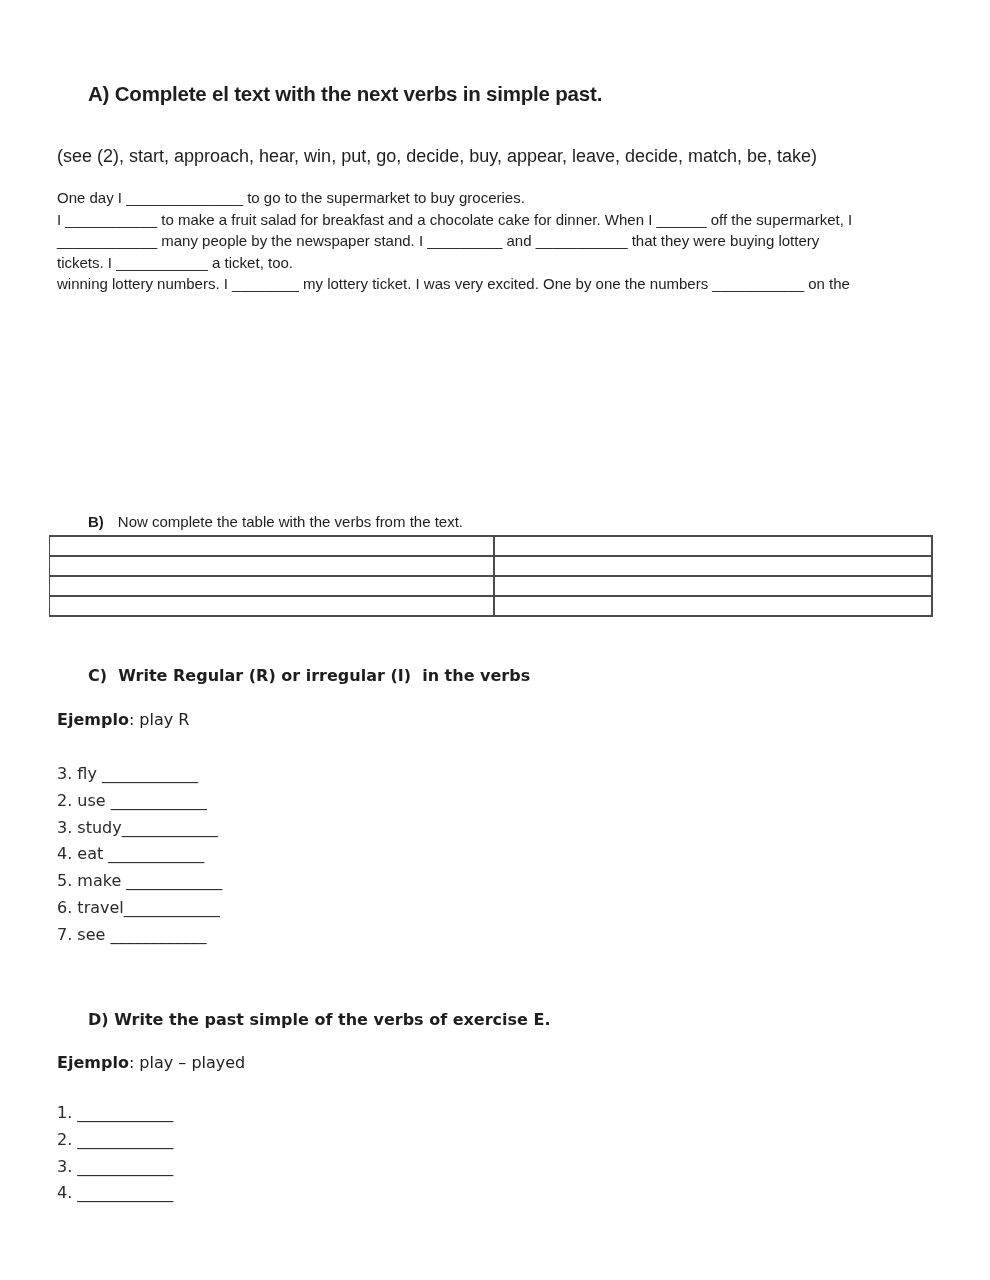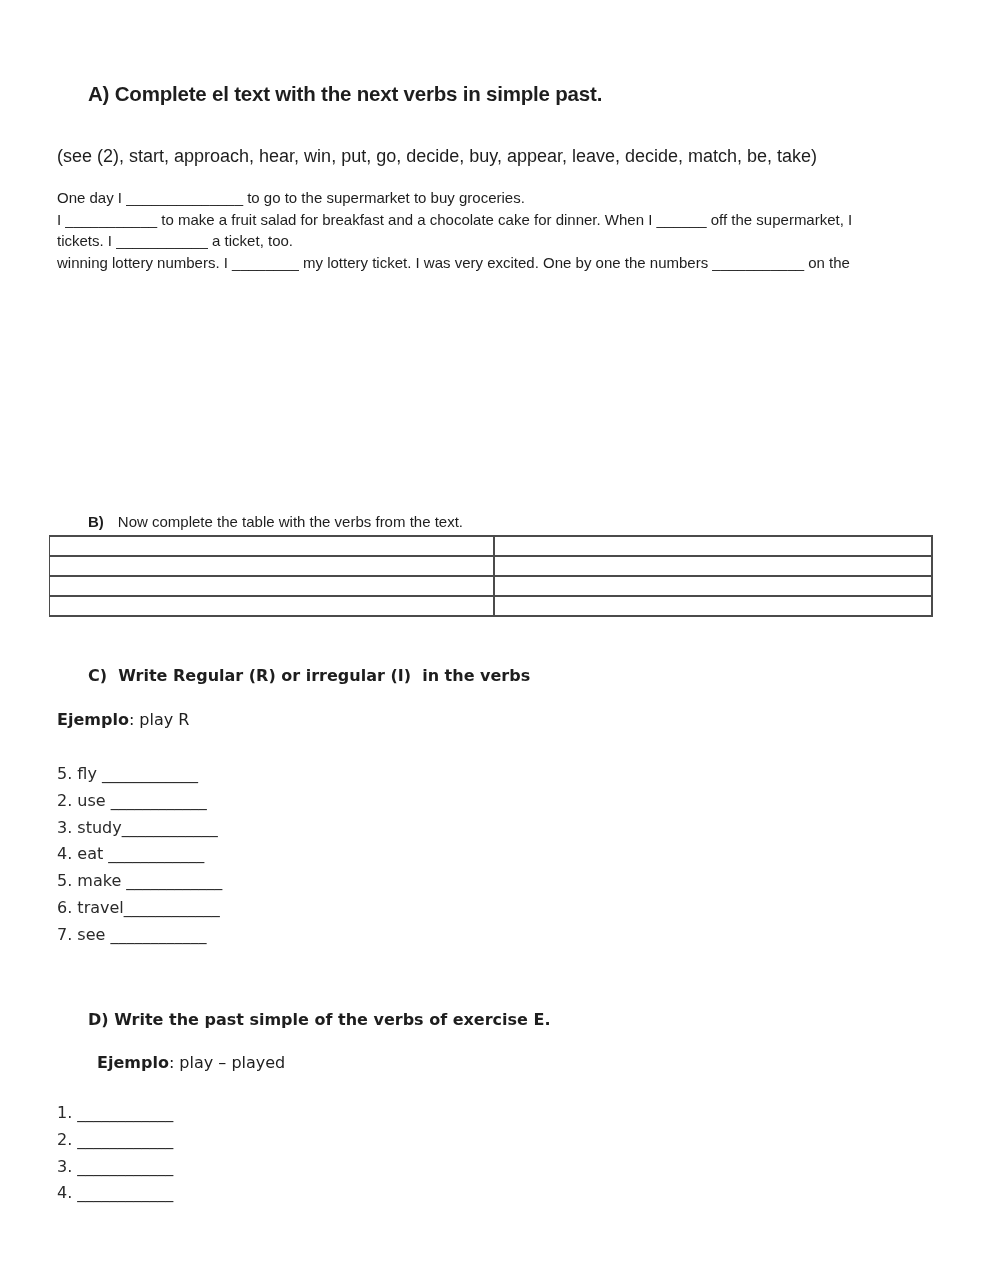--- a/index.html
+++ b/index.html
@@ -79,38 +79,39 @@
     color: #2a2a2a;
   }
   .list-c .item, .list-d .item { white-space: pre; }
 
   .title-d {
     left: 88px; top: 1010px;
     font-size: 16px;
     font-weight: 700;
     white-space: pre;
   }
-  .example-d { left: 57px; top: 1053px; margin-left: 40px; }
+  .example-d { left: 57px; top: 1053px; }
   .list-d {
     left: 57px; top: 1100px;
     font-size: 16px;
     line-height: 26.8px;
     color: #2a2a2a;
   }
 </style>
 </head>
 <body>
 
 <div class="abs title-a">A) Complete el text with the next verbs in simple past.</div>
 
 <div class="abs verb-bank">(see (2), start, approach, hear, win, put, go, decide, buy, appear, leave, decide, match, be, take)</div>
 
 <div class="abs story">
   <div class="line">One day I ______________ to go to the supermarket to buy groceries.</div>
   <div class="line">I ___________ to make a fruit salad for breakfast and a chocolate cake for dinner. When I ______ off the supermarket, I</div>
+  <div class="line">____________ many people by the newspaper stand. I _________ and ___________ that they were buying lottery</div>
   <div class="line">tickets. I ___________ a ticket, too.</div>
   <div class="line">winning lottery numbers. I ________ my lottery ticket. I was very excited. One by one the numbers ___________ on the</div>
 </div>
 
 <div class="abs b-line"><span class="b-label">B)</span><span>Now complete the table with the verbs from the text.</span></div>
 
 <table class="abs verbs-table">
   <tbody>
     <tr>
       <td></td>
@@ -129,21 +130,21 @@
       <td></td>
     </tr>
   </tbody>
 </table>
 
 <div class="abs title-c sans-wide">C)  Write Regular (R) or irregular (I)  in the verbs</div>
 
 <div class="abs example-c sans-wide example-line"><span class="ex-label">Ejemplo</span><span>: play R</span></div>
 
 <div class="abs list-c sans-wide">
-  <div class="item">5. fly ____________</div>
+  <div class="item">3. fly ____________</div>
   <div class="item">2. use ____________</div>
   <div class="item">3. study____________</div>
   <div class="item">4. eat ____________</div>
   <div class="item">5. make ____________</div>
   <div class="item">6. travel____________</div>
   <div class="item">7. see ____________</div>
 </div>
 
 <div class="abs title-d sans-wide">D) Write the past simple of the verbs of exercise E.</div>
 

